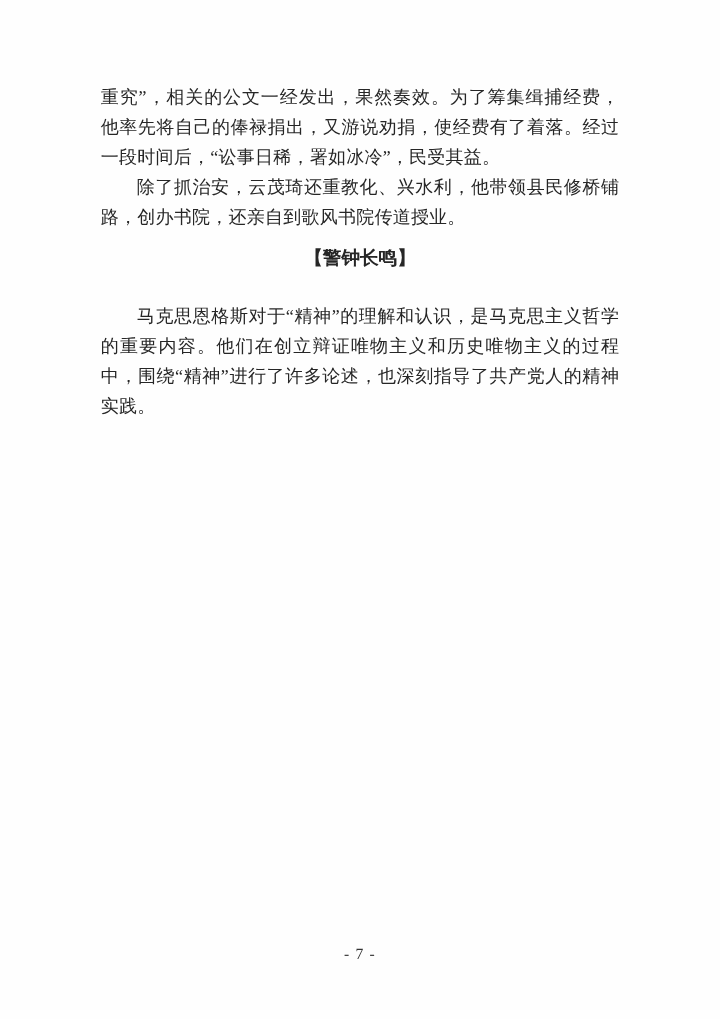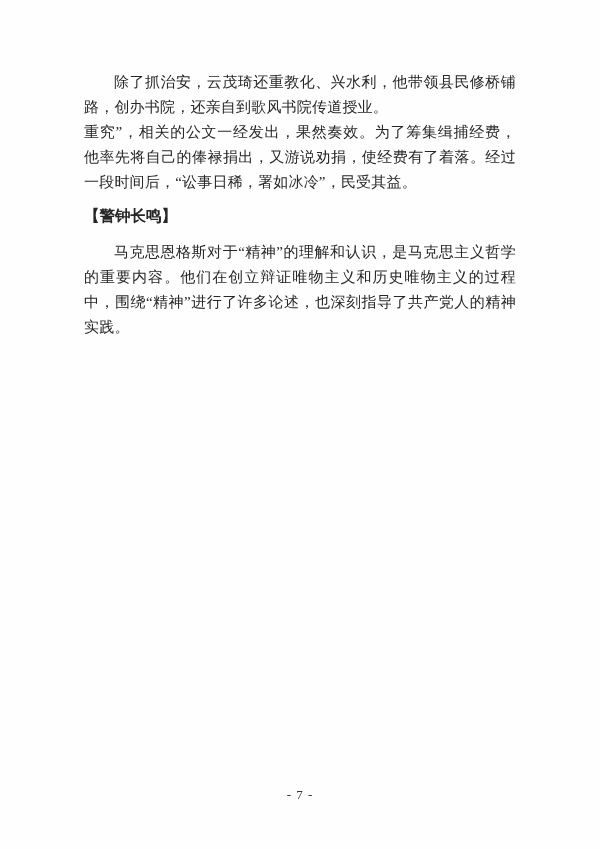--- a/index.html
+++ b/index.html
@@ -31,52 +31,52 @@
     letter-spacing: 0.2px;
   }
   p.body-p.indent {
     text-indent: 2em;
   }
   p.section-marker {
     margin: 8px 0 0 0;
     font-size: 15.5px;
     line-height: 25px;
     font-weight: bold;
-    text-align: left;
+    text-align: center;
   }
   h1.section-title {
     margin: 20px 0 0 0;
     font-size: 20px;
     line-height: 30px;
     font-weight: bold;
     text-align: center;
     letter-spacing: 1px;
   }
   p.after-title {
-    margin-top: 12px;
+    margin-top: 24px;
   }
   .page-number {
     position: absolute;
     top: 787px;
     left: 0;
     width: 100%;
     text-align: center;
     font-size: 13px;
     line-height: 16px;
     color: #333333;
     letter-spacing: 1px;
   }
 </style>
 </head>
 <body>
 
 <div class="page">
   <div class="text-block">
+    <p class="body-p">重究”，相关的公文一经发出，果然奏效。为了筹集缉捕经费，他率先将自己的俸禄捐出，又游说劝捐，使经费有了着落。经过一段时间后，“讼事日稀，署如冰冷”，民受其益。</p>
     <p class="body-p indent">除了抓治安，云茂琦还重教化、兴水利，他带领县民修桥铺路，创办书院，还亲自到歌风书院传道授业。</p>
-    <p class="body-p">重究”，相关的公文一经发出，果然奏效。为了筹集缉捕经费，他率先将自己的俸禄捐出，又游说劝捐，使经费有了着落。经过一段时间后，“讼事日稀，署如冰冷”，民受其益。</p>
 
     <p class="section-marker">【警钟长鸣】</p>
 
 
     <p class="body-p indent after-title">马克思恩格斯对于“精神”的理解和认识，是马克思主义哲学的重要内容。他们在创立辩证唯物主义和历史唯物主义的过程中，围绕“精神”进行了许多论述，也深刻指导了共产党人的精神实践。</p>
   </div>
 
   <div class="page-number">- 7 -</div>
 </div>
 

